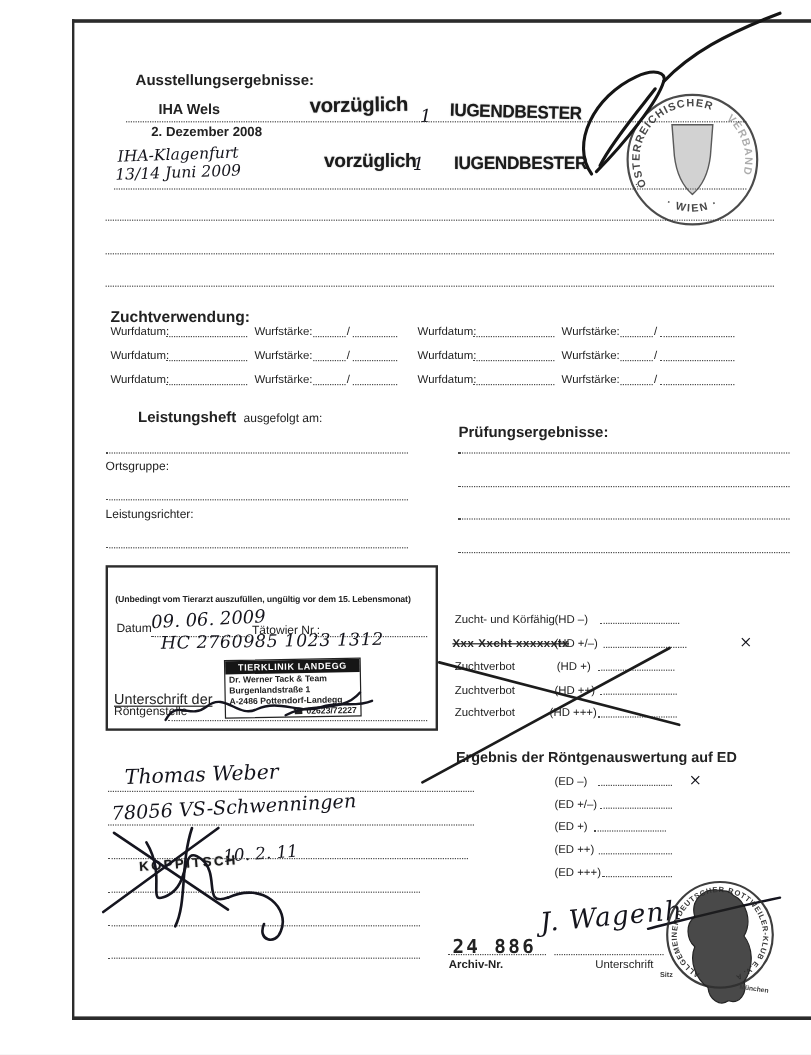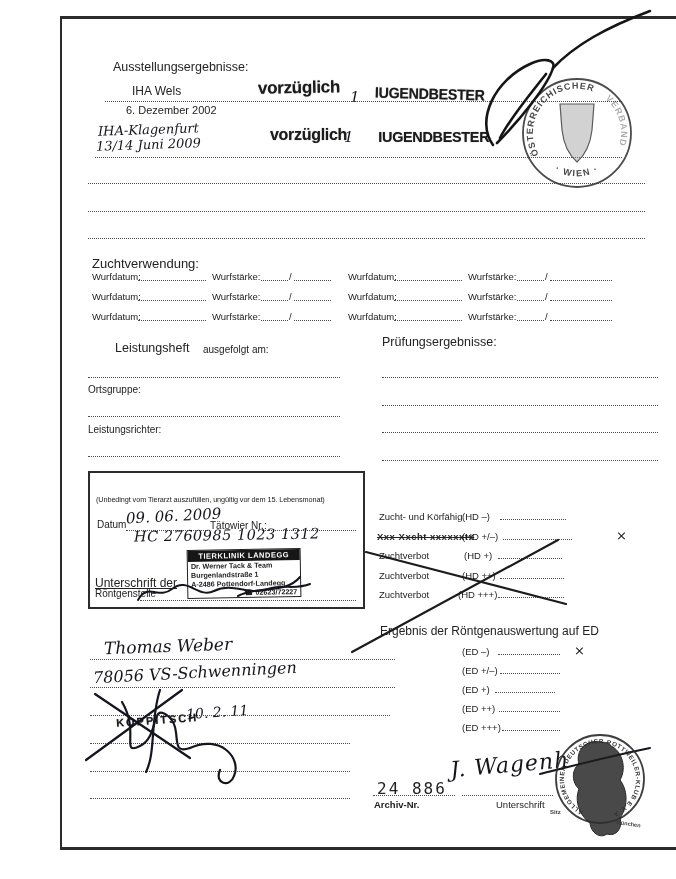--- a/index.html
+++ b/index.html
@@ -1,19 +1,19 @@
 <!DOCTYPE html>
 <html><head>
 <meta charset="utf-8">
 <style>
   html,body{margin:0;padding:0;background:#e8e8e8;}
   .sheet{position:relative;width:676px;height:879px;background:#ffffff;overflow:hidden;
          font-family:"Liberation Sans",sans-serif;color:#1f1f1f;}
   .lbl{position:absolute;white-space:nowrap;color:#222;}
-  .b{font-weight:normal;}
+  .b{font-weight:bold;}
   .dot{position:absolute;height:0;border-bottom:1.7px dotted #4a4a4a;}
   .hand{position:absolute;white-space:nowrap;font-family:"DejaVu Serif",serif;
         font-style:italic;color:#14141c;}
   .stampword{position:absolute;white-space:nowrap;font-weight:bold;color:#1b1b1b;
              text-shadow:0 0 1px rgba(30,30,30,.55);letter-spacing:-.3px;}
   .frame{position:absolute;background:#2b2b2b;}
   .ubox{position:absolute;left:88px;top:471px;width:277px;height:138px;border:2px solid #2c2c2c;box-sizing:border-box;}
   .vstamp{position:absolute;left:187px;top:549px;width:114px;border:1.5px solid #222;box-sizing:border-box;background:#fff;transform:rotate(-1deg);}
   .vstamp .hdr{background:#161616;color:#fff;font-weight:bold;font-size:7.5px;text-align:center;padding:1px 0;letter-spacing:.5px;}
   .vstamp .ln{font-weight:bold;font-size:7.2px;color:#222;padding:0 3px;line-height:9px;}
@@ -30,21 +30,21 @@
   <div class="frame" style="left:60px;top:16px;width:2px;height:833px;"></div>
   <div class="frame" style="left:60px;top:847px;width:616px;height:3px;"></div>
 
   <div class="lbl b" style="left:113px;top:60px;font-size:12.5px;">Ausstellungsergebnisse:</div>
 
   <div class="lbl b" style="left:132px;top:84px;font-size:12px;">IHA Wels</div>
   <div class="stampword" style="left:258px;top:78px;font-size:17px;transform:rotate(-1deg);">vorzüglich</div>
   <div class="hand" style="left:350px;top:88px;font-size:15px;">1</div>
   <div class="stampword" style="left:372px;top:85px;font-size:15px;transform:rotate(1.5deg) scaleX(.95);">IUGENDBESTER</div>
   <div class="dot" style="left:105px;top:101px;width:517px;"></div>
-  <div class="lbl b" style="left:126px;top:104px;font-size:11px;">6. Dezember 2002</div>
+  <div class="lbl b" style="left:126px;top:104px;font-size:11px;">2. Dezember 2008</div>
 
   <div class="hand" style="left:98px;top:122px;font-size:13px;transform:rotate(-2deg);">IHA-Klagenfurt</div>
   <div class="hand" style="left:96px;top:137px;font-size:13px;transform:rotate(-2deg);">13/14 Juni 2009</div>
   <div class="stampword" style="left:270px;top:126px;font-size:16px;">vorzüglich</div>
   <div class="hand" style="left:344px;top:128px;font-size:15px;">1</div>
   <div class="stampword" style="left:376px;top:128px;font-size:15px;transform:scaleX(.96);">IUGENDBESTER</div>
   <div class="dot" style="left:95px;top:157px;width:527px;"></div>
 
   <div class="dot" style="left:88px;top:183px;width:557px;"></div>
   <div class="dot" style="left:88px;top:211px;width:557px;"></div>
@@ -89,21 +89,21 @@
 
   <div class="lbl" style="left:348px;top:311px;font-size:9.5px;">Wurfdatum:</div>
   <div class="dot" style="left:394px;top:320px;width:68px;"></div>
   <div class="lbl" style="left:468px;top:311px;font-size:9.5px;">Wurfstärke:</div>
   <div class="dot" style="left:517px;top:320px;width:27px;"></div>
   <div class="lbl" style="left:545px;top:311px;font-size:9.5px;">/</div>
   <div class="dot" style="left:550px;top:320px;width:62px;"></div>
 
   <div class="lbl b" style="left:115px;top:341px;font-size:12.5px;">Leistungsheft</div>
   <div class="lbl" style="left:203px;top:344px;font-size:10px;">ausgefolgt am:</div>
-  <div class="lbl b" style="left:382px;top:335px;font-size:12.5px;">Prüfungsergebnisse:</div>
+  <div class="lbl b" style="left:382px;top:353px;font-size:12.5px;">Prüfungsergebnisse:</div>
 
   <div class="dot" style="left:88px;top:377px;width:252px;"></div>
   <div class="lbl" style="left:88px;top:384px;font-size:10px;">Ortsgruppe:</div>
   <div class="dot" style="left:88px;top:416px;width:252px;"></div>
   <div class="lbl" style="left:88px;top:424px;font-size:10px;">Leistungsrichter:</div>
   <div class="dot" style="left:88px;top:456px;width:252px;"></div>
 
   <div class="dot" style="left:382px;top:377px;width:276px;"></div>
   <div class="dot" style="left:382px;top:405px;width:276px;"></div>
   <div class="dot" style="left:382px;top:432px;width:276px;"></div>

